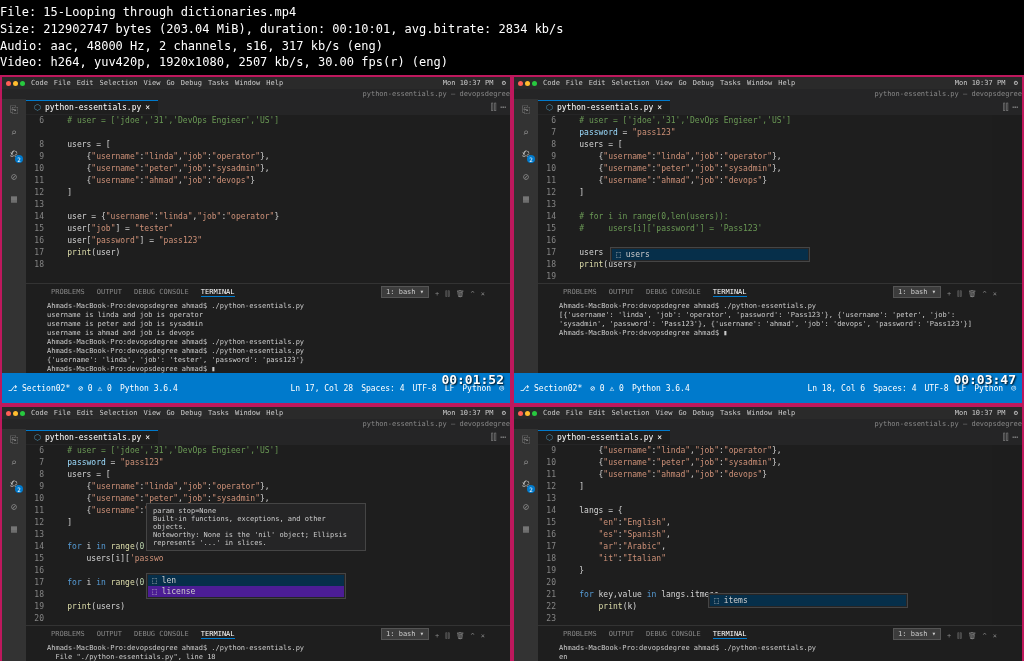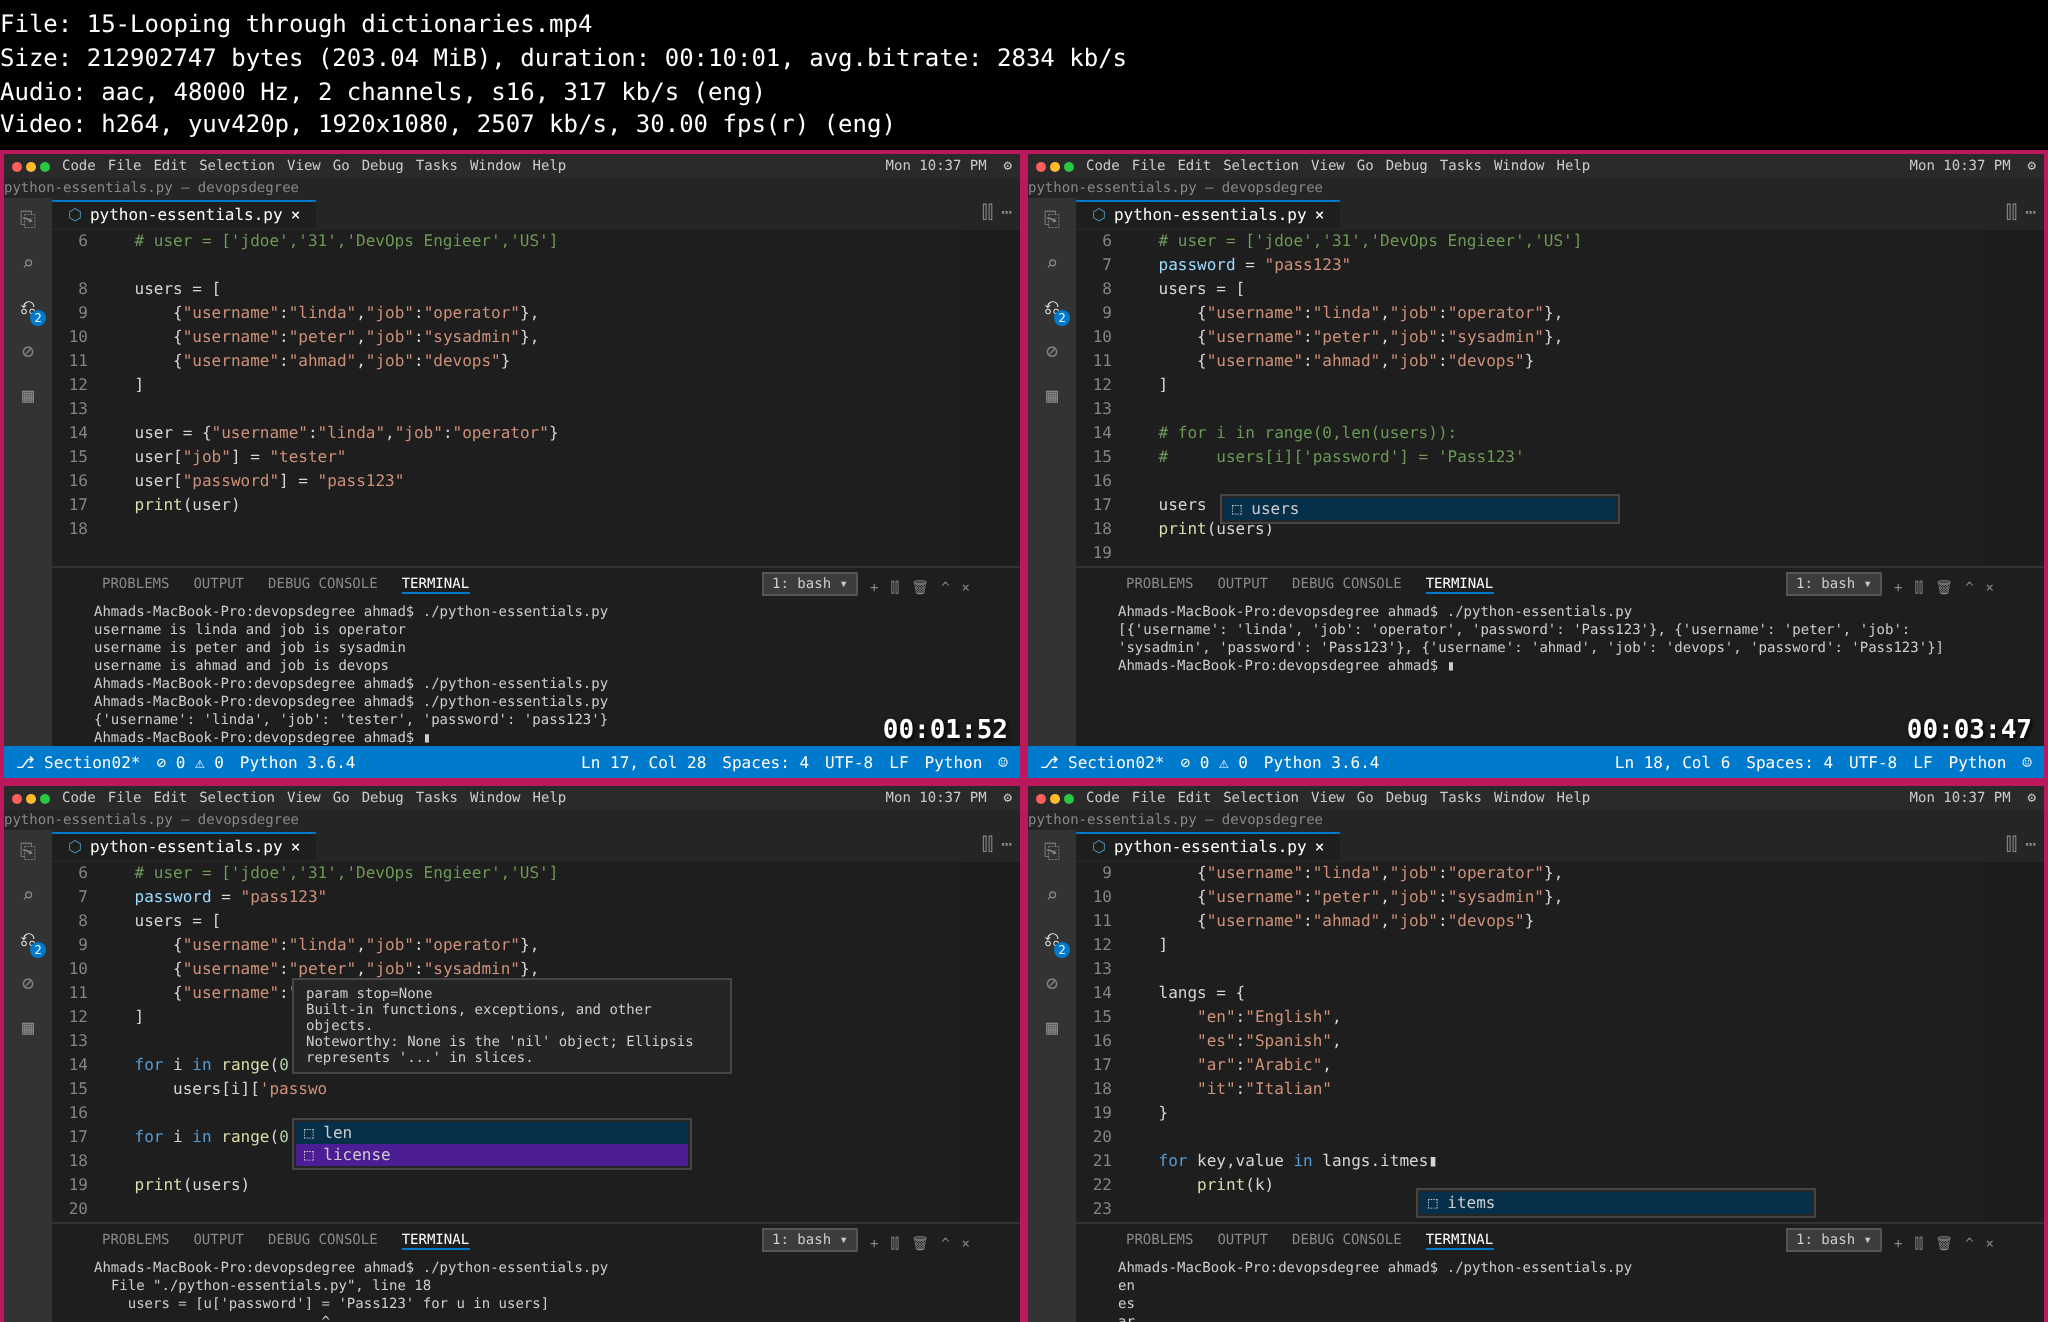--- a/index.html
+++ b/index.html
@@ -5,21 +5,21 @@
 *{margin:0;padding:0;box-sizing:border-box;font-family:Menlo,Monaco,monospace}
 body{background:#000;color:#fff;width:1024px;height:661px;overflow:hidden;font-size:9px}
 .header{padding:4px 0;font-family:Arial,sans-serif;font-weight:bold;font-size:12px;line-height:1.4}
 .header span{font-weight:normal}
 .quad{display:grid;grid-template-columns:1fr 1fr;grid-template-rows:1fr 1fr;height:571px}
 .pane{display:flex;flex-direction:column;border:2px solid #be185d;position:relative;background:#1e1e1e}
 .mac-menu{background:#2a2a2a;height:12px;display:flex;align-items:center;padding:0 4px;font-size:7px;color:#ccc;gap:6px}
 .mac-menu .dots{display:flex;gap:2px}
 .mac-menu .dot{width:5px;height:5px;border-radius:50%}
 .dot.r{background:#ff5f56}.dot.y{background:#ffbd2e}.dot.g{background:#27c93f}
-.titlebar{background:#252526;height:10px;font-size:7px;color:#888;text-align:left;line-height:10px}
+.titlebar{background:#252526;height:10px;font-size:7px;color:#888;text-align:right;line-height:10px}
 .body{display:flex;flex:1;min-height:0}
 .activity{width:24px;background:#333;display:flex;flex-direction:column;align-items:center;padding-top:4px;gap:8px}
 .ab-icon{width:14px;height:14px;color:#888;display:flex;align-items:center;justify-content:center;font-size:10px;position:relative}
 .ab-icon.active{color:#fff}
 .badge{position:absolute;bottom:-2px;right:-2px;background:#007acc;border-radius:50%;width:8px;height:8px;font-size:6px;color:#fff;display:flex;align-items:center;justify-content:center}
 .main{flex:1;display:flex;flex-direction:column;min-width:0}
 .tabs{height:16px;background:#252526;display:flex;align-items:center}
 .tab{background:#1e1e1e;color:#fff;padding:2px 8px;font-size:8px;display:flex;gap:4px;align-items:center;border-top:1px solid #007acc}
 .tab-actions{margin-left:auto;display:flex;gap:4px;padding-right:4px;color:#888;font-size:9px}
 .editor{flex:1;background:#1e1e1e;display:flex;overflow:hidden;position:relative}
@@ -27,21 +27,21 @@
 .code{flex:1;font-size:8px;line-height:12px;color:#d4d4d4;white-space:pre}
 .minimap{width:30px;background:#1e1e1e;opacity:0.3}
 .c-s{color:#ce9178}.c-k{color:#569cd6}.c-n{color:#b5cea8}.c-f{color:#dcdcaa}.c-c{color:#6a9955}.c-v{color:#9cdcfe}
 .panel{height:90px;background:#1e1e1e;border-top:1px solid #333;display:flex;flex-direction:column}
 .panel-tabs{display:flex;gap:12px;padding:2px 25px;font-size:7px;color:#888;align-items:center}
 .panel-tabs .pt{cursor:pointer}
 .panel-tabs .pt.active{color:#fff;border-bottom:1px solid #007acc}
 .panel-tabs .right{margin-left:auto;display:flex;gap:6px;align-items:flex-end}
 .term-select{background:#3c3c3c;color:#ccc;font-size:7px;padding:1px 4px;border:1px solid #555}
 .terminal{flex:1;padding:2px 21px;font-size:7px;line-height:9px;color:#ccc;white-space:pre-wrap;overflow:hidden}
-.status{height:16px;background:#007acc;color:#fff;font-size:8px;display:flex;align-items:center;padding:0 6px;gap:8px}
+.status{height:30px;background:#007acc;color:#fff;font-size:8px;display:flex;align-items:center;padding:0 6px;gap:8px}
 .status .right{margin-left:auto;display:flex;gap:8px}
 .timestamp{position:absolute;bottom:16px;right:6px;color:#fff;font-size:13px;font-weight:bold;text-shadow:1px 1px 2px #000}
 .suggest{position:absolute;background:#252526;border:1px solid #454545;font-size:8px;color:#ccc;padding:1px;z-index:10}
 .suggest .item{padding:1px 4px;background:#062f4a}
 .tooltip{position:absolute;background:#252526;border:1px solid #454545;font-size:7px;color:#ccc;padding:3px 6px;z-index:10;max-width:220px}
 </style>
 </head>
 <body>
 
 <div class="header">
@@ -367,21 +367,21 @@
     langs = {
         <span class="c-s">"en"</span>:<span class="c-s">"English"</span>,
         <span class="c-s">"es"</span>:<span class="c-s">"Spanish"</span>,
         <span class="c-s">"ar"</span>:<span class="c-s">"Arabic"</span>,
         <span class="c-s">"it"</span>:<span class="c-s">"Italian"</span>
     }
 
     <span class="c-k">for</span> key,value <span class="c-k">in</span> langs.itmes▮
         <span class="c-f">print</span>(k)</div>
             <div class="minimap"></div>
-            <div class="suggest" style="top:163px;left:170px;width:200px">
+            <div class="suggest" style="top:148px;left:170px;width:200px">
               <div class="item">⬚ items</div>
             </div>
           </div>
           <div class="panel">
             <div class="panel-tabs">
               <span class="pt ">PROBLEMS</span>
               <span class="pt ">OUTPUT</span>
               <span class="pt ">DEBUG CONSOLE</span>
               <span class="pt active">TERMINAL</span>
               <div class="right">

